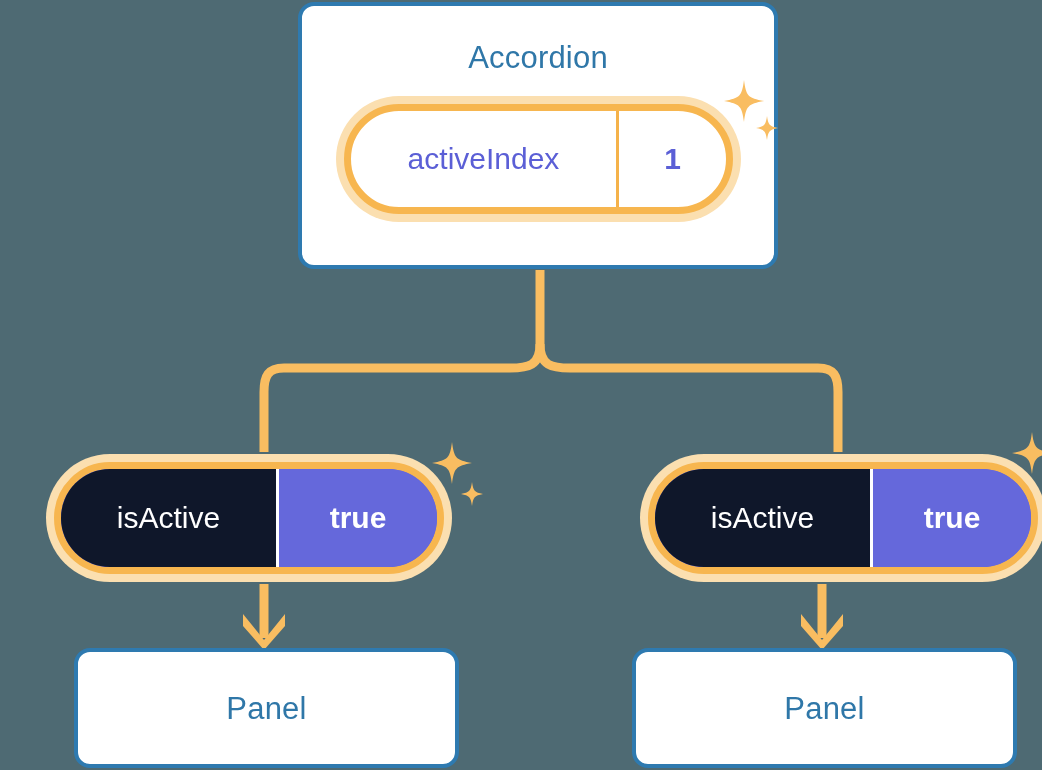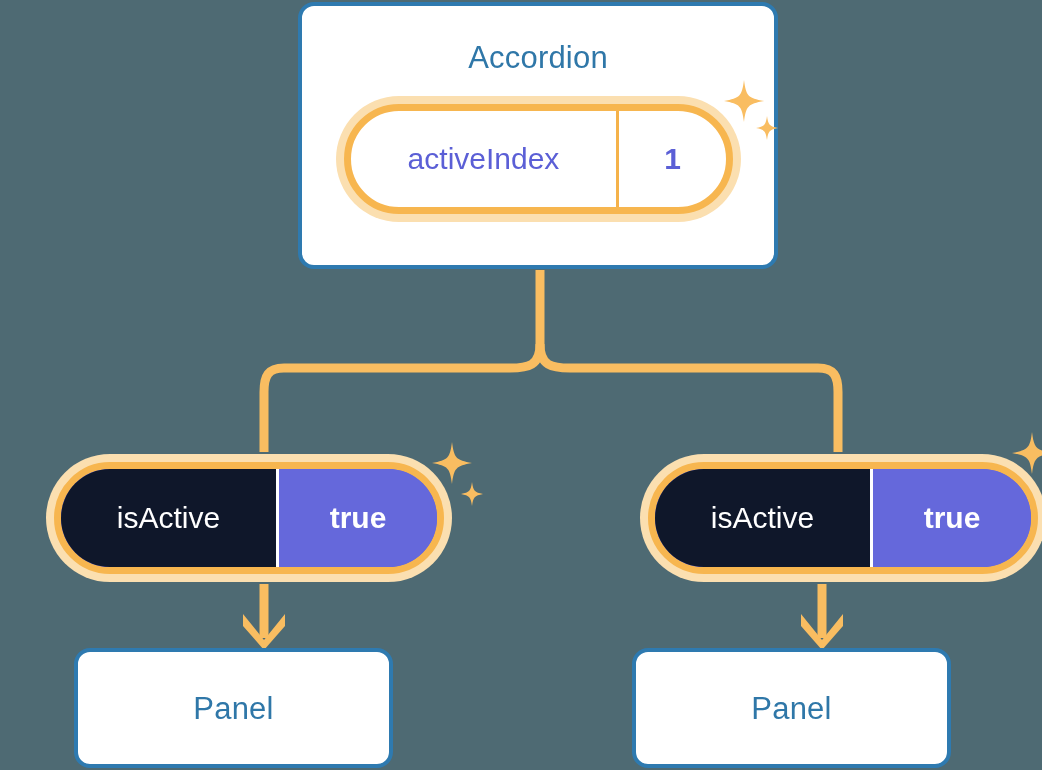--- a/index.html
+++ b/index.html
@@ -54,21 +54,21 @@
     left: 266px;
     top: 2px;
     width: 480px;
     height: 267px;
     padding-top: 36px;
   }
 
   
   .card-panel {
     top: 648px;
-    width: 319px;
+    width: 385px;
     height: 120px;
     justify-content: center;
   }
   .card-panel.left  { left: 42px; }
   .card-panel.right { left: 600px; }
 
   
   .pill {
     position: absolute;
     box-sizing: border-box;

